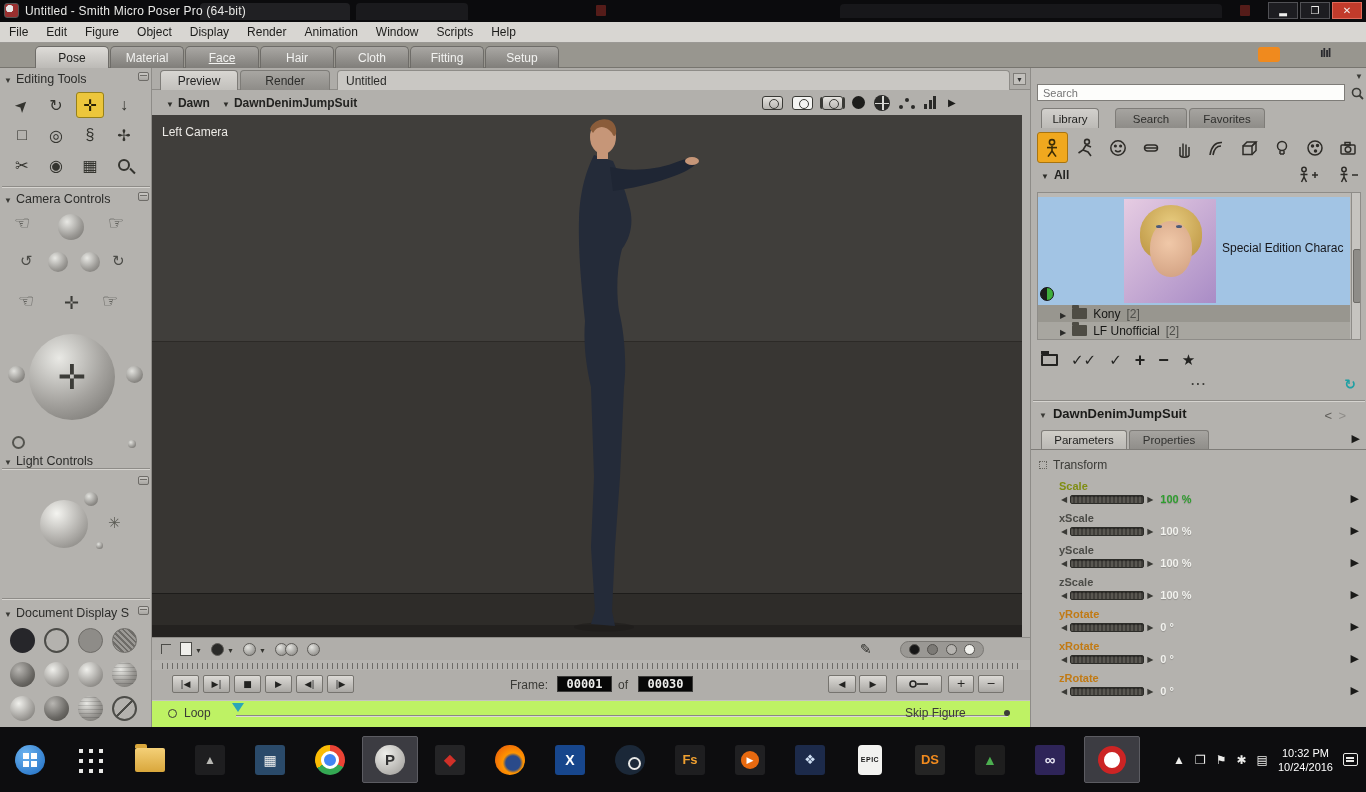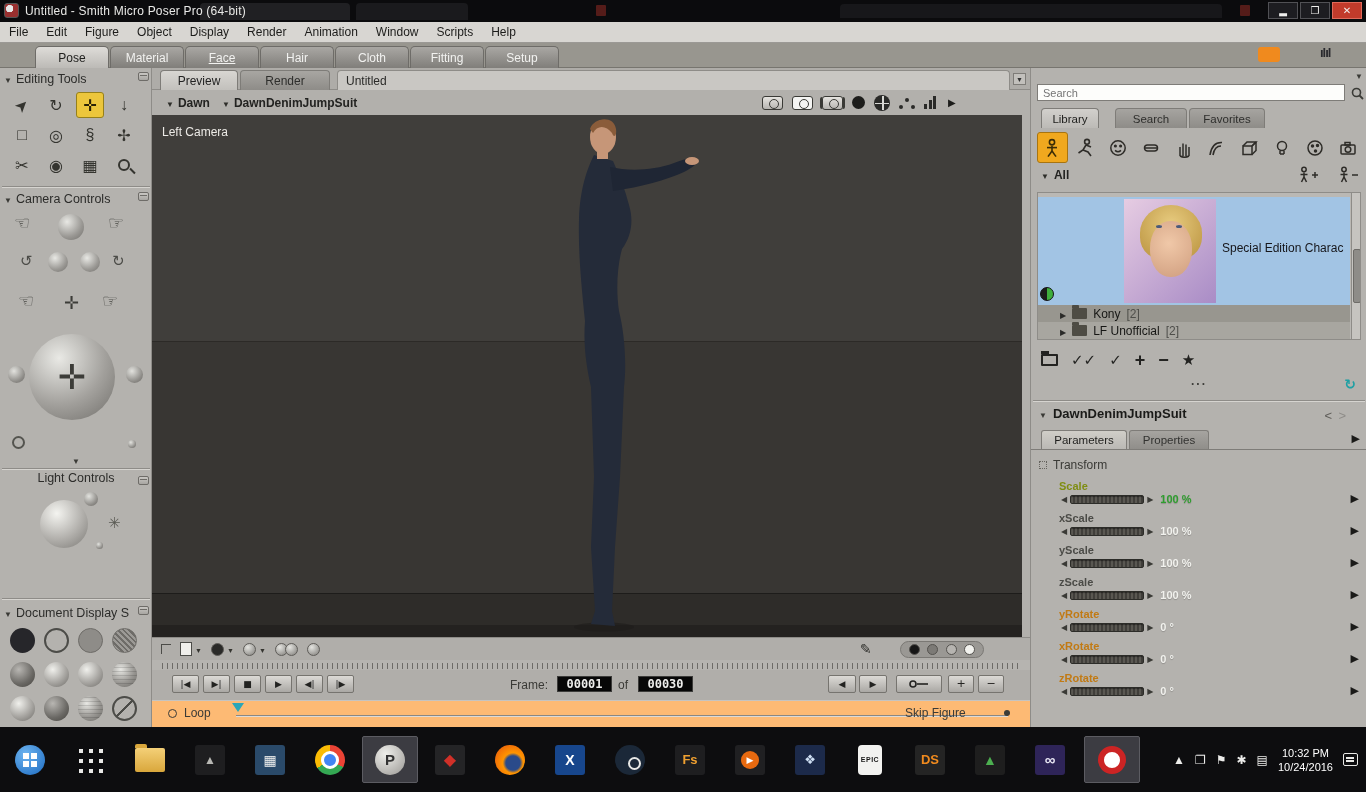--- a/index.html
+++ b/index.html
@@ -107,21 +107,21 @@
   #ruler { position:absolute; left:0; top:592px; width:878px; height:10px; background:#b6b4b0; }
   #ruler .ticks { position:absolute; left:10px; right:10px; bottom:1px; height:6px; background:repeating-linear-gradient(90deg,#6e6c68 0 1px,transparent 1px 5px); }
 
   #playback { position:absolute; left:0; top:602px; width:878px; height:30px; background:#b0aeaa; }
   .pbtn { position:absolute; top:5px; height:18px; background:linear-gradient(#dcdad6,#aaa8a4); border:1px solid #76746f; border-radius:2px; font-size:9px; color:#232321; text-align:center; line-height:16px; font-family:"DejaVu Sans",sans-serif; }
   #frame-label { position:absolute; left:358px; top:8px; font-size:12px; color:#3a3a36; }
   .frame-input { position:absolute; top:6px; width:55px; height:16px; background:#070707; color:#ededeb; border:1px solid #3c3c3a; font-family:"DejaVu Sans Mono",monospace; font-size:12px; font-weight:bold; text-align:center; padding:0; }
   #of-label { position:absolute; left:466px; top:8px; font-size:12px; color:#3a3a36; }
   .keysvg { position:absolute; top:8px; }
 
-  #looprow { position:absolute; left:0; top:632px; width:878px; height:42px; background:#fdba74; border-top:1px solid #c6c4c0; }
+  #looprow { position:absolute; left:0; top:632px; width:878px; height:42px; background:#bef264; border-top:1px solid #c6c4c0; }
   #loop-toggle { position:absolute; left:16px; top:8px; width:9px; height:9px; border-radius:50%; border:1.5px solid #3c3c38; }
   #loop-label { position:absolute; left:32px; top:5px; font-size:12px; color:#3a3a36; }
   #tl-marker { position:absolute; left:80px; top:2px; width:0; height:0; border:6px solid transparent; border-top:9px solid #2ba6b8; }
   #tl-track { position:absolute; left:84px; top:14px; width:772px; height:2px; background:#8a8884; border-bottom:1px solid #dddbd7; }
   #skip-label { position:absolute; left:753px; top:5px; font-size:12px; color:#3a3a36; }
   #skip-dot { position:absolute; left:852px; top:9px; width:6px; height:6px; border-radius:50%; background:#3c3c38; }
 
   
   #right { position:absolute; left:1030px; top:68px; width:336px; height:659px; background:#b4b2ae; border-left:1px solid #8e8c88; }
   #search-input { position:absolute; left:6px; top:16px; width:308px; height:17px; background:#fdfdfb; border:1px solid #7e7c78; font-size:11px; padding:0 5px; color:#444; }
@@ -309,21 +309,21 @@
   <div class="trackball" style="left:29px;top:266px;width:86px;height:86px;">
       <span>✛</span>
     </div>
   <div class="sphere-sm" style="left:8px;top:298px;width:17px;height:17px;"></div>
   <div class="sphere-sm" style="left:126px;top:298px;width:17px;height:17px;"></div>
   <div class="ring-sm" style="left:12px;top:368px;width:13px;height:13px;"></div>
   <div class="sphere-sm" style="left:128px;top:372px;width:8px;height:8px;"></div>
 
   <div class="etch" style="top:400px;"></div>
 
-  <div class="panel-hdr" style="top:385px;flex-direction:column;">
+  <div class="panel-hdr" style="top:385px;">
     <span class="tri"></span>
     <span>Light Controls</span>
   </div>
   <div class="shade" style="top:408px;"></div>
 
   <div class="light-sphere" style="left:40px;top:432px;width:48px;height:48px;"></div>
   <div class="sphere-sm" style="left:84px;top:424px;width:14px;height:14px;"></div>
   <span class="sun" style="left:108px;top:446px;">✳</span>
   <div class="sphere-sm" style="left:96px;top:474px;width:7px;height:7px;"></div>
 

